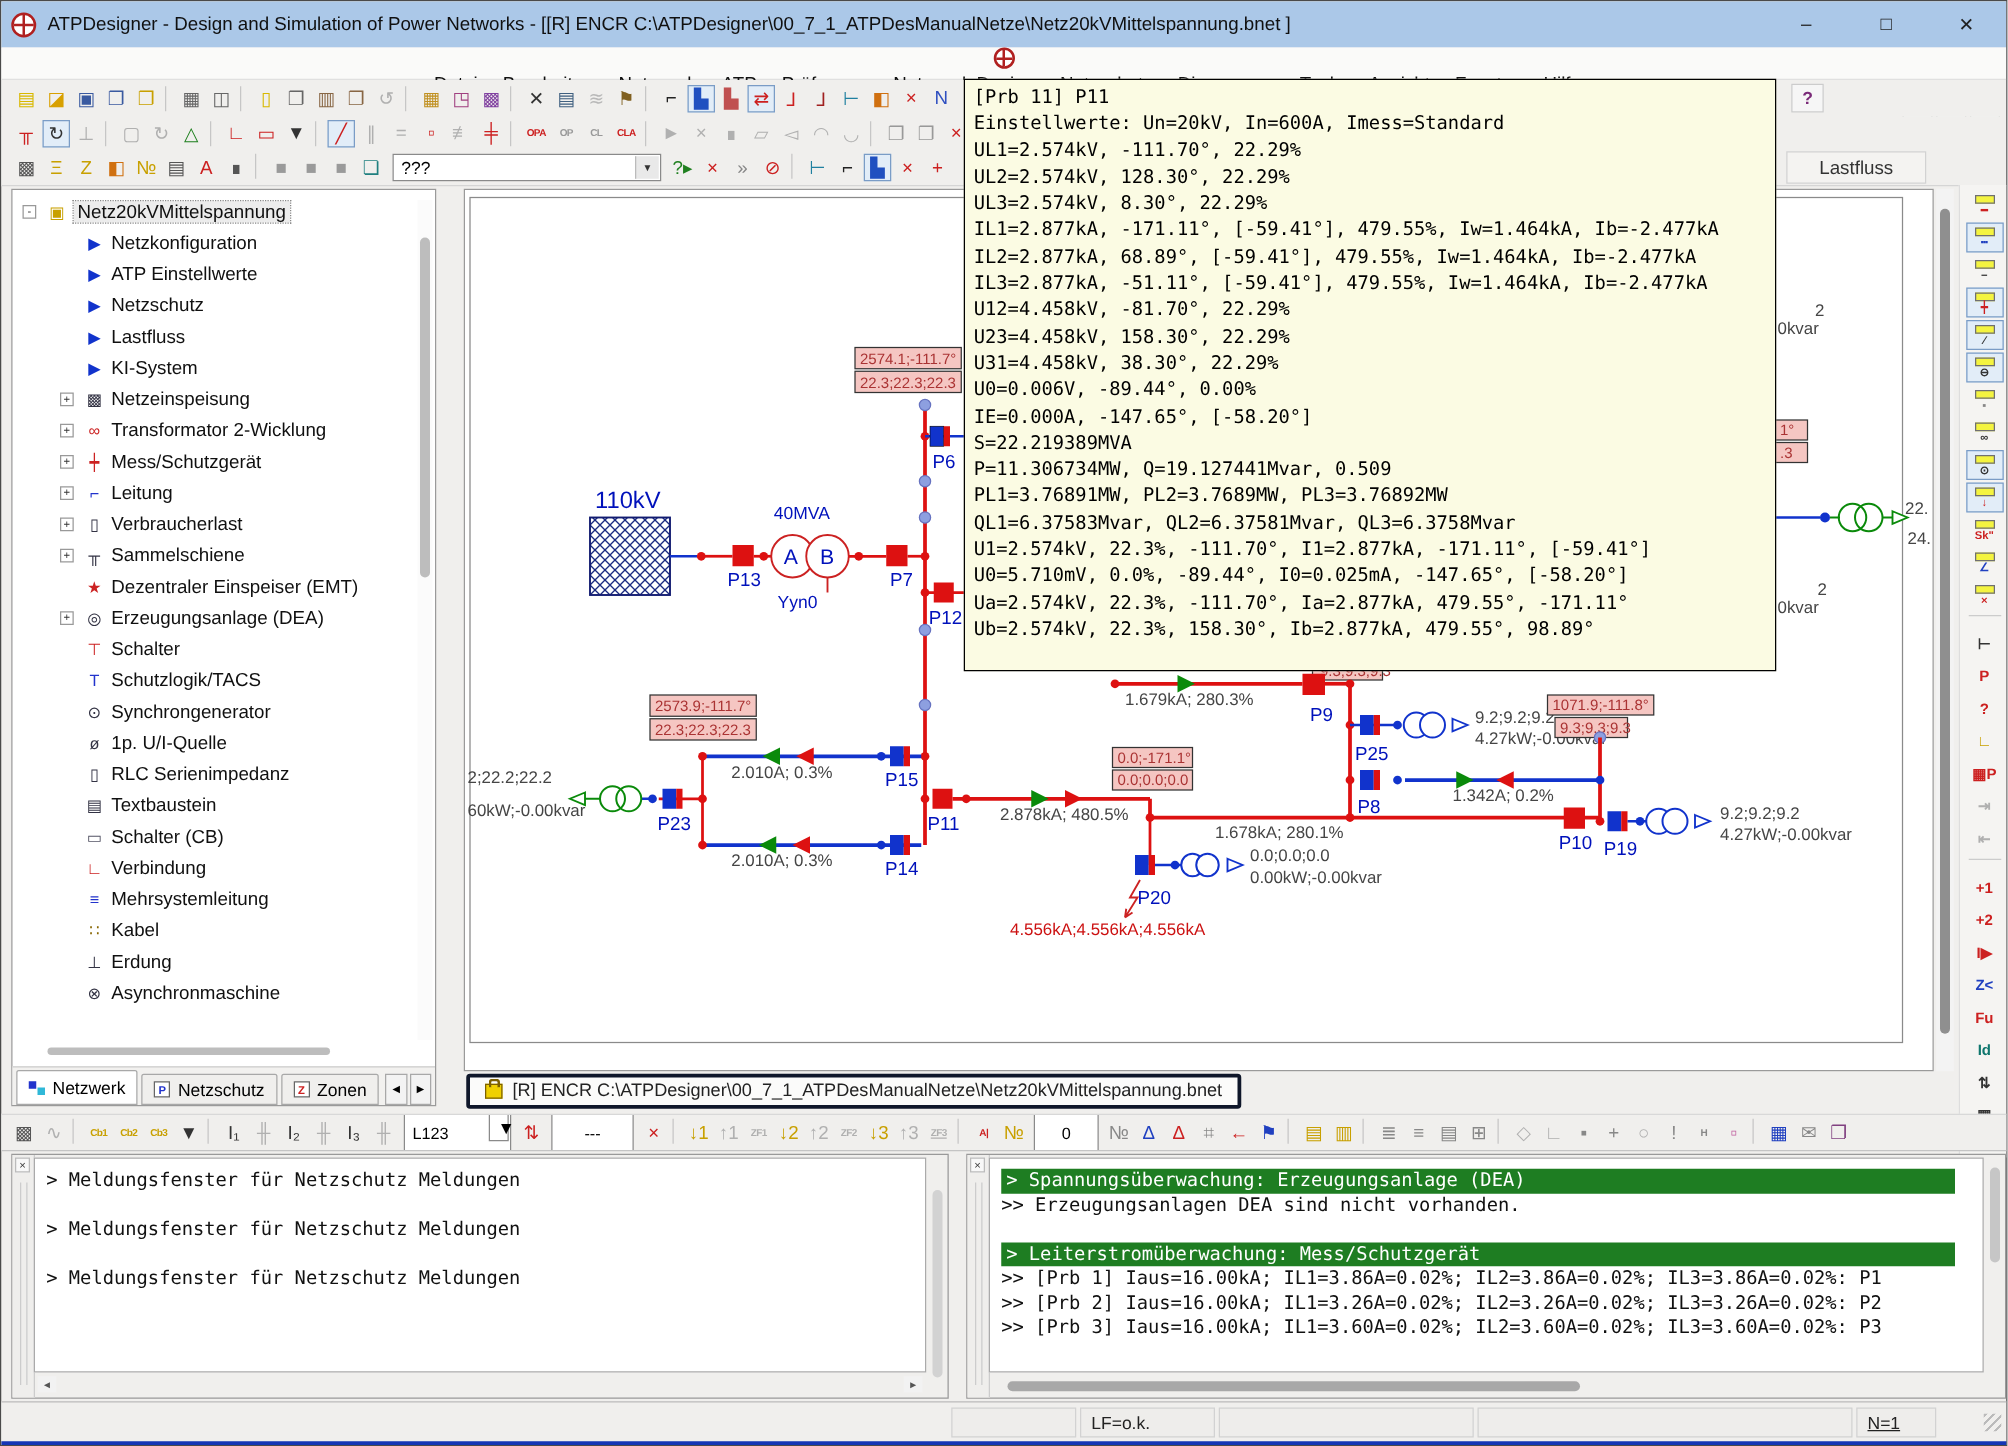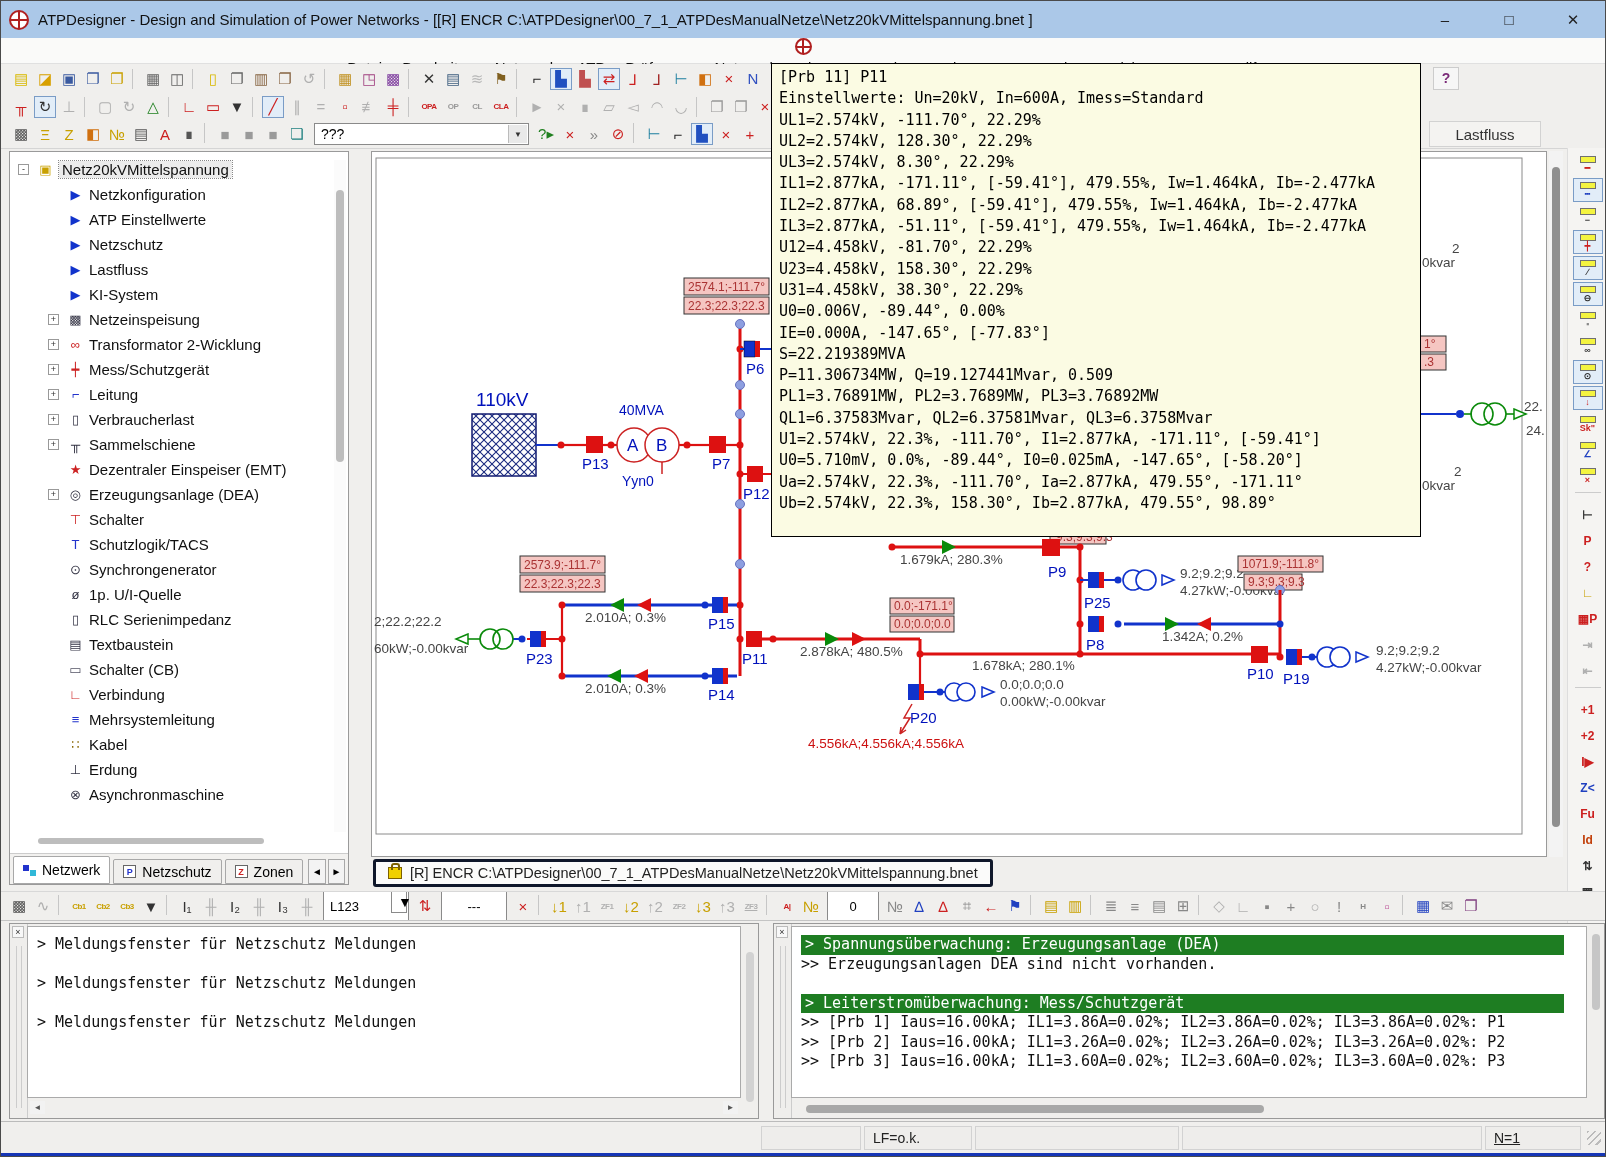--- a/index.html
+++ b/index.html
@@ -89,21 +89,21 @@
   .mline{height:19.5px;line-height:19.5px;white-space:pre;overflow:hidden;}
   .mline.hdr{background:#1e7d22;color:#fff;padding-left:4px;margin-right:20px;}
   .lw-vthumb{right:4px;top:28px;width:8px;height:150px;background:#d2d2d2;}
   .harrow{position:absolute;bottom:4px;width:15px;height:13px;font-size:8px;text-align:center;line-height:13px;color:#555;background:#f2f2f2;}
   .rw-hthumb{position:absolute;left:32px;bottom:5px;height:8px;width:458px;background:#a8a8a8;border-radius:4px;}
   .rw-vthumb{right:4px;top:10px;width:8px;height:76px;background:#c6c6c6;}
   
   .statusbar{position:absolute;left:0;top:1120px;width:1606px;height:32px;background:#f0efed;border-top:1px solid #bbb;display:flex;align-items:center;font-size:14px;color:#222;box-sizing:border-box;padding-right:6px;}
   .sspacer{width:760px;}
   .scell{height:24px;border:1px solid #d2d2d2;background:#eeedeb;margin-right:3px;display:flex;align-items:center;padding:0 8px;box-sizing:border-box;white-space:nowrap;}
-  .scell.c1{width:100px;}.scell.c2{width:108px;}.scell.c3{width:204px;}.scell.c4{width:300px;}.scell.c5{width:96px;text-decoration:underline;}
+  .scell.c1{width:100px;}.scell.c2{width:108px;}.scell.c3{width:204px;}.scell.c4{width:300px;}.scell.c5{width:64px;text-decoration:underline;}
   .grip{margin-left:auto;width:14px;height:14px;background:repeating-linear-gradient(135deg,#bbb 0 2px,transparent 2px 5px);}
   .bluestrip{position:absolute;left:0;top:1152px;width:1606px;height:5px;background:#1535b5;}
   
   .tooltip{position:absolute;left:770px;top:62px;width:650px;height:474px;background:#fbfbe3;border:1px solid #000;z-index:60;font-family:"DejaVu Sans Mono",monospace;font-size:15px;color:#000;padding:3px 0 0 7px;overflow:hidden;box-sizing:border-box;}
   .tline{height:21.3px;line-height:21.3px;white-space:pre;}
   
   svg text{font-family:"Liberation Sans",sans-serif;}
   .plbl{fill:#0011bb;font-size:15px;}
   .flow{fill:#454545;font-size:13.5px;}
   .loadt{fill:#454545;font-size:13.5px;}
@@ -957,21 +957,21 @@
       <span class="lfi noy">
 
       <span class="sub" style="color: rgb(32, 64, 192);">Z&lt;</span>
     </span>
       <span class="lfi noy">
 
       <span class="sub" style="color: rgb(204, 32, 32);">Fu</span>
     </span>
       <span class="lfi noy">
 
-      <span class="sub" style="color: #c2410c;">Id</span>
+      <span class="sub" style="color: #0f766e;">Id</span>
     </span>
       <span class="lfi noy">
 
       <span class="sub" style="color: rgb(51, 51, 51);">⇅</span>
     </span>
       <span class="lfi noy">
 
       <span class="sub" style="color: rgb(51, 51, 51);">▦</span>
     </span>
     </div>
@@ -1229,21 +1229,21 @@
       <div class="tline">UL1=2.574kV, -111.70°, 22.29%</div>
       <div class="tline">UL2=2.574kV, 128.30°, 22.29%</div>
       <div class="tline">UL3=2.574kV, 8.30°, 22.29%</div>
       <div class="tline">IL1=2.877kA, -171.11°, [-59.41°], 479.55%, Iw=1.464kA, Ib=-2.477kA</div>
       <div class="tline">IL2=2.877kA, 68.89°, [-59.41°], 479.55%, Iw=1.464kA, Ib=-2.477kA</div>
       <div class="tline">IL3=2.877kA, -51.11°, [-59.41°], 479.55%, Iw=1.464kA, Ib=-2.477kA</div>
       <div class="tline">U12=4.458kV, -81.70°, 22.29%</div>
       <div class="tline">U23=4.458kV, 158.30°, 22.29%</div>
       <div class="tline">U31=4.458kV, 38.30°, 22.29%</div>
       <div class="tline">U0=0.006V, -89.44°, 0.00%</div>
-      <div class="tline">IE=0.000A, -147.65°, [-77.83°]</div>
+      <div class="tline">IE=0.000A, -147.65°, [-58.20°]</div>
       <div class="tline">S=22.219389MVA</div>
       <div class="tline">P=11.306734MW, Q=19.127441Mvar, 0.509</div>
       <div class="tline">PL1=3.76891MW, PL2=3.7689MW, PL3=3.76892MW</div>
       <div class="tline">QL1=6.37583Mvar, QL2=6.37581Mvar, QL3=6.3758Mvar</div>
       <div class="tline">U1=2.574kV, 22.3%, -111.70°, I1=2.877kA, -171.11°, [-59.41°]</div>
       <div class="tline">U0=5.710mV, 0.0%, -89.44°, I0=0.025mA, -147.65°, [-58.20°]</div>
       <div class="tline">Ua=2.574kV, 22.3%, -111.70°, Ia=2.877kA, 479.55°, -171.11°</div>
       <div class="tline">Ub=2.574kV, 22.3%, 158.30°, Ib=2.877kA, 479.55°, 98.89°</div>
     </div>
 

